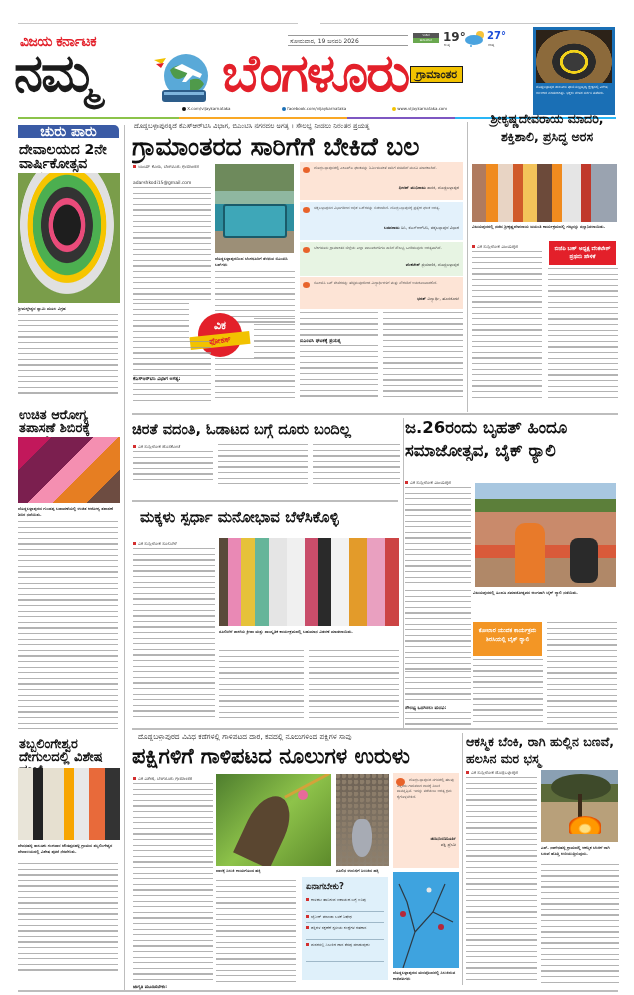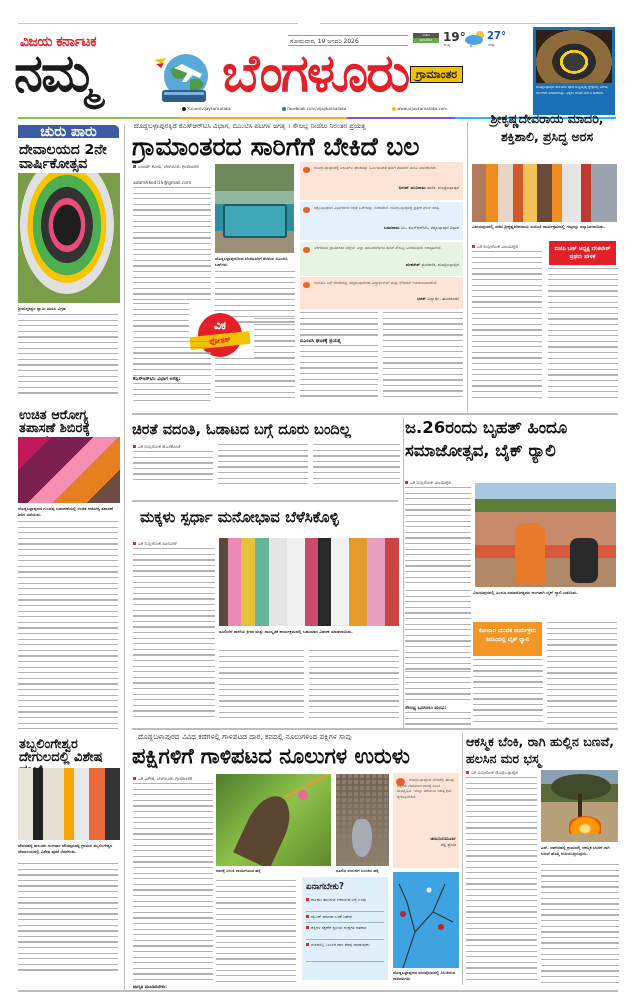--- a/index.html
+++ b/index.html
@@ -94,21 +94,21 @@
 <div class="abs" style="left:19px;top:408px;width:100px;font-size:13px;font-weight:700;line-height:13px;color:#111">ಉಚಿತ ಆರೋಗ್ಯ ತಪಾಸಣೆ ಶಿಬಿರಕ್ಕೆ ಚಾಲನೆ</div>
 <div class="abs photo" style="left:18px;top:437px;width:102px;height:66px;background:linear-gradient(135deg,#c2185b 0 20%,#7b1f4f 20% 45%,#f48fb1 45% 60%,#e67e22 60% 80%,#6d4c41 80%)"></div>
 <div class="abs caption" style="left:18px;top:506px;width:102px;height:12px">ದೊಡ್ಡಬಳ್ಳಾಪುರದ ಗುಂಡಪ್ಪ ಬಡಾವಣೆಯಲ್ಲಿ ಉಚಿತ ಆರೋಗ್ಯ ತಪಾಸಣೆ ಶಿಬಿರ ನಡೆಯಿತು.</div>
 <div class="abs ctext filler" style="left:18px;top:521px;width:100px;height:210px"></div>
 
 <div class="abs" style="left:19px;top:737px;width:100px;font-size:13px;font-weight:700;line-height:13px;color:#111">ತಬ್ಬಲಿಂಗೇಶ್ವರ ದೇಗುಲದಲ್ಲಿ ವಿಶೇಷ ಪೂಜೆ</div>
 <div class="abs photo" style="left:18px;top:768px;width:102px;height:72px;background:linear-gradient(90deg,#e8e4d8 0 15%,#222 15% 25%,#e6e0d0 25% 45%,#f7a500 45% 55%,#e8e8e8 55% 70%,#e86a3a 70% 85%,#333 85%)"></div>
 <div class="abs caption" style="left:18px;top:843px;width:102px;height:17px">ದೇವನಹಳ್ಳಿ ತಾಲೂಕು ಗಂಗವಾರ ಚೌಡಪ್ಪನಹಳ್ಳಿ ಗ್ರಾಮದ ತಬ್ಬಲಿಂಗೇಶ್ವರ ದೇವಾಲಯದಲ್ಲಿ ವಿಶೇಷ ಪೂಜೆ ನೆರವೇರಿತು.</div>
 <div class="abs ctext filler" style="left:18px;top:863px;width:100px;height:110px"></div>
 
-<div class="abs" style="left:134px;top:122px;width:318px;font-size:6.8px;color:#222;white-space:nowrap;overflow:hidden">ದೊಡ್ಡಬಳ್ಳಾಪುರಕ್ಕಿದೆ ಕೆಎಸ್ಆರ್‌ಟಿಸಿ ವಿಭಾಗ, ಬಿಎಂಟಿಸಿ ಪಟಗಳ ಅಗತ್ಯ । ಸೌಲಭ್ಯ ನೀಡಲು ನಿರಂತರ ಪ್ರಯತ್ನ</div>
+<div class="abs" style="left:134px;top:122px;width:318px;font-size:6.8px;color:#222;white-space:nowrap;overflow:hidden">ದೊಡ್ಡಬಳ್ಳಾಪುರಕ್ಕಿದೆ ಕೆಎಸ್ಆರ್‌ಟಿಸಿ ವಿಭಾಗ, ಬಿಎಂಟಿಸಿ ನಗರದಲ ಅಗತ್ಯ । ಸೌಲಭ್ಯ ನೀಡಲು ನಿರಂತರ ಪ್ರಯತ್ನ</div>
 <div class="abs hdl" style="left:132px;top:130px;width:334px;font-size:25px;line-height:34px">ಗ್ರಾಮಾಂತರದ ಸಾರಿಗೆಗೆ ಬೇಕಿದೆ ಬಲ</div>
 
 <div class="abs byline bullet" style="left:133px;top:164px;width:80px">ಅಜಯ್ ಕೋಡಿ, ಬೆಂಗಳೂರು ಗ್ರಾಮಾಂತರ</div>
 <div class="abs byline" style="left:133px;top:180px;width:80px">adarshkodi15@gmail.com</div>
 <div class="abs ctext filler" style="left:133px;top:187px;width:78px;height:113px"></div>
 
 <div class="abs photo" style="left:215px;top:164px;width:79px;height:89px;background:linear-gradient(to bottom,#6e8a5c 0 30%,#8fb7a0 30% 45%,#2e8fa0 45% 75%,#9c8f77 75%)">
   <div style="position:absolute;left:8px;top:40px;width:64px;height:34px;background:#3ea7b8;border:2px solid #1a5b6a;border-radius:3px"></div>
 </div>
 <div class="abs caption" style="left:215px;top:256px;width:80px;height:12px">ದೊಡ್ಡಬಳ್ಳಾಪುರದಿಂದ ಬೆಂಗಳೂರಿಗೆ ತೆರಳುವ ಬಿಎಂಟಿಸಿ ಬಸ್‌ಗಳು</div>

